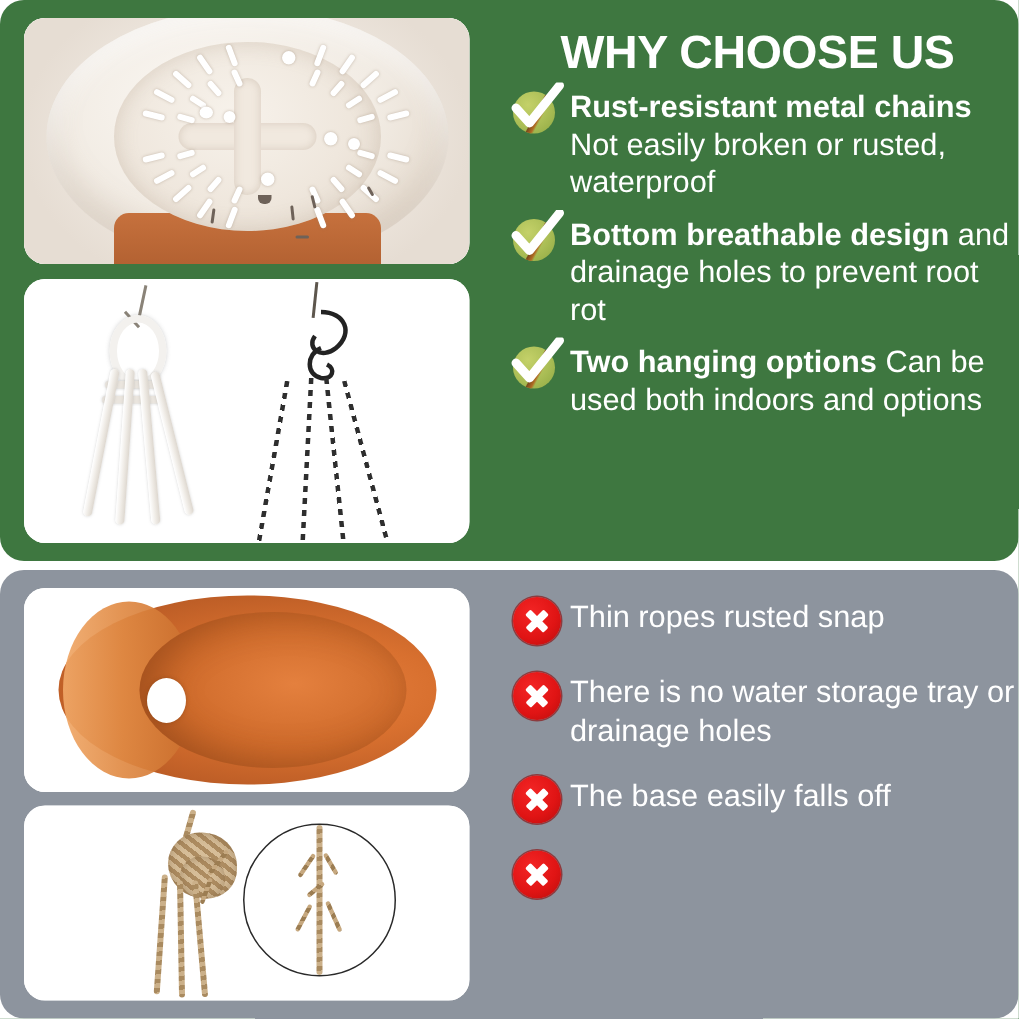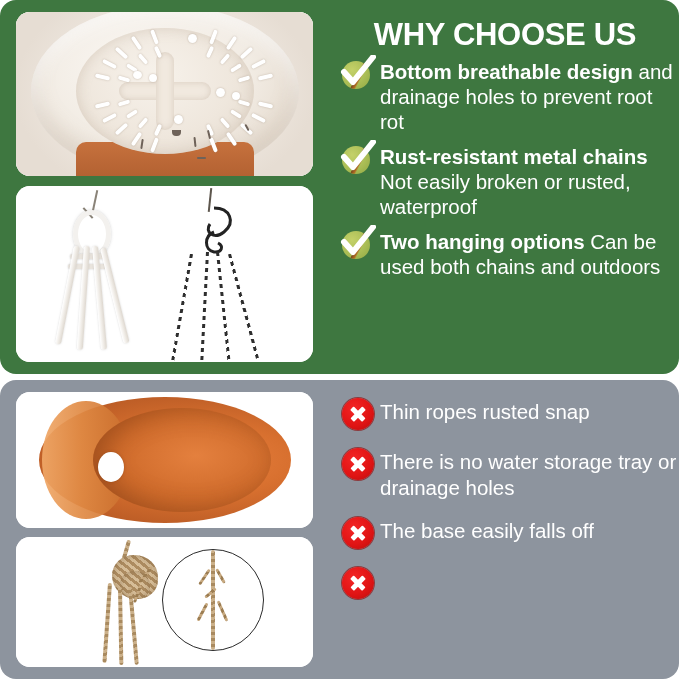--- a/index.html
+++ b/index.html
@@ -219,39 +219,39 @@
   <div id="pros-content">
     <div id="title">WHY CHOOSE US</div>
     <div class="pros-list" id="pros-list">
         <div class="pro-item">
           <div class="pro-ico">
             <span class="chk-circle"></span>
             <svg class="chk-mark" viewBox="0 0 36 34">
               <path d="M4 17 L13 27 L33 2" fill="none" stroke="#ffffff" stroke-width="6" stroke-linecap="round" stroke-linejoin="round"></path>
             </svg>
           </div>
-          <div class="pro-txt"><span class="b">Bottom breathable design</span><span> and drainage holes to prevent root rot</span></div>
+          <div class="pro-txt"><span class="b">Rust-resistant metal chains</span><span> Not easily broken or rusted, waterproof</span></div>
         </div>
         <div class="pro-item">
           <div class="pro-ico">
             <span class="chk-circle"></span>
             <svg class="chk-mark" viewBox="0 0 36 34">
               <path d="M4 17 L13 27 L33 2" fill="none" stroke="#ffffff" stroke-width="6" stroke-linecap="round" stroke-linejoin="round"></path>
             </svg>
           </div>
-          <div class="pro-txt"><span class="b">Rust-resistant metal chains</span><span> Not easily broken or rusted, waterproof</span></div>
+          <div class="pro-txt"><span class="b">Bottom breathable design</span><span> and drainage holes to prevent root rot</span></div>
         </div>
         <div class="pro-item">
           <div class="pro-ico">
             <span class="chk-circle"></span>
             <svg class="chk-mark" viewBox="0 0 36 34">
               <path d="M4 17 L13 27 L33 2" fill="none" stroke="#ffffff" stroke-width="6" stroke-linecap="round" stroke-linejoin="round"></path>
             </svg>
           </div>
-          <div class="pro-txt"><span class="b">Two hanging options</span><span> Can be used both chains and outdoors</span></div>
+          <div class="pro-txt"><span class="b">Two hanging options</span><span> Can be used both indoors and options</span></div>
         </div>
       </div>
   </div>
 
   <div class="panel" id="panel-cons"></div>
 
   <div class="photo-card" id="card-pot">
     <div class="photo pf3">
       <div class="pot-outer">
         <div class="pot-lip"></div>

